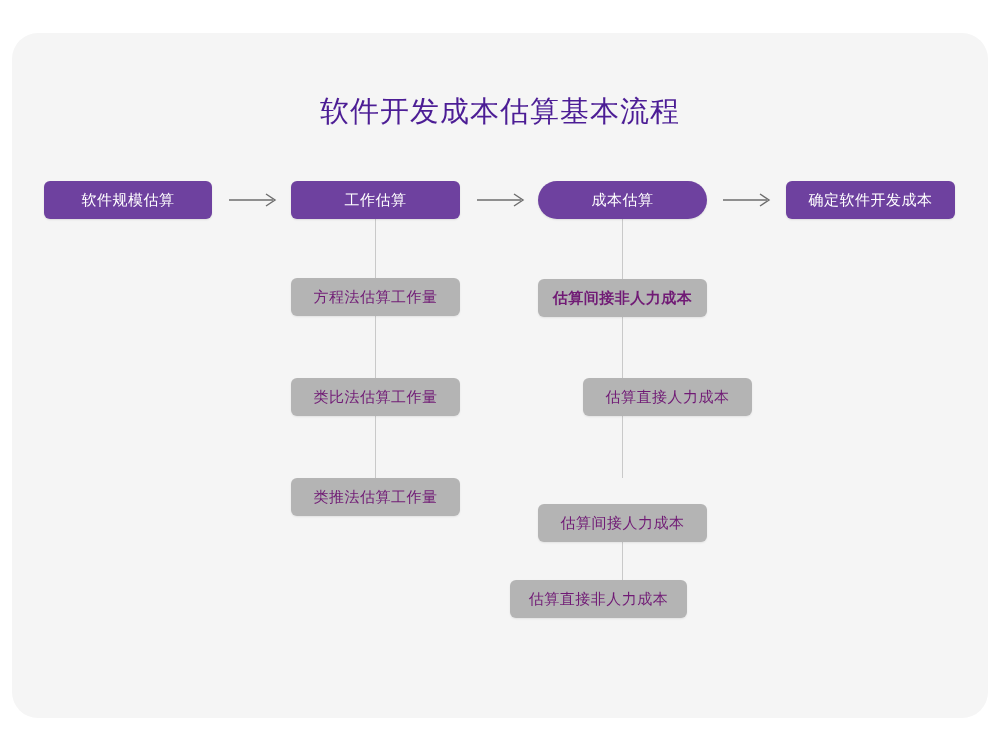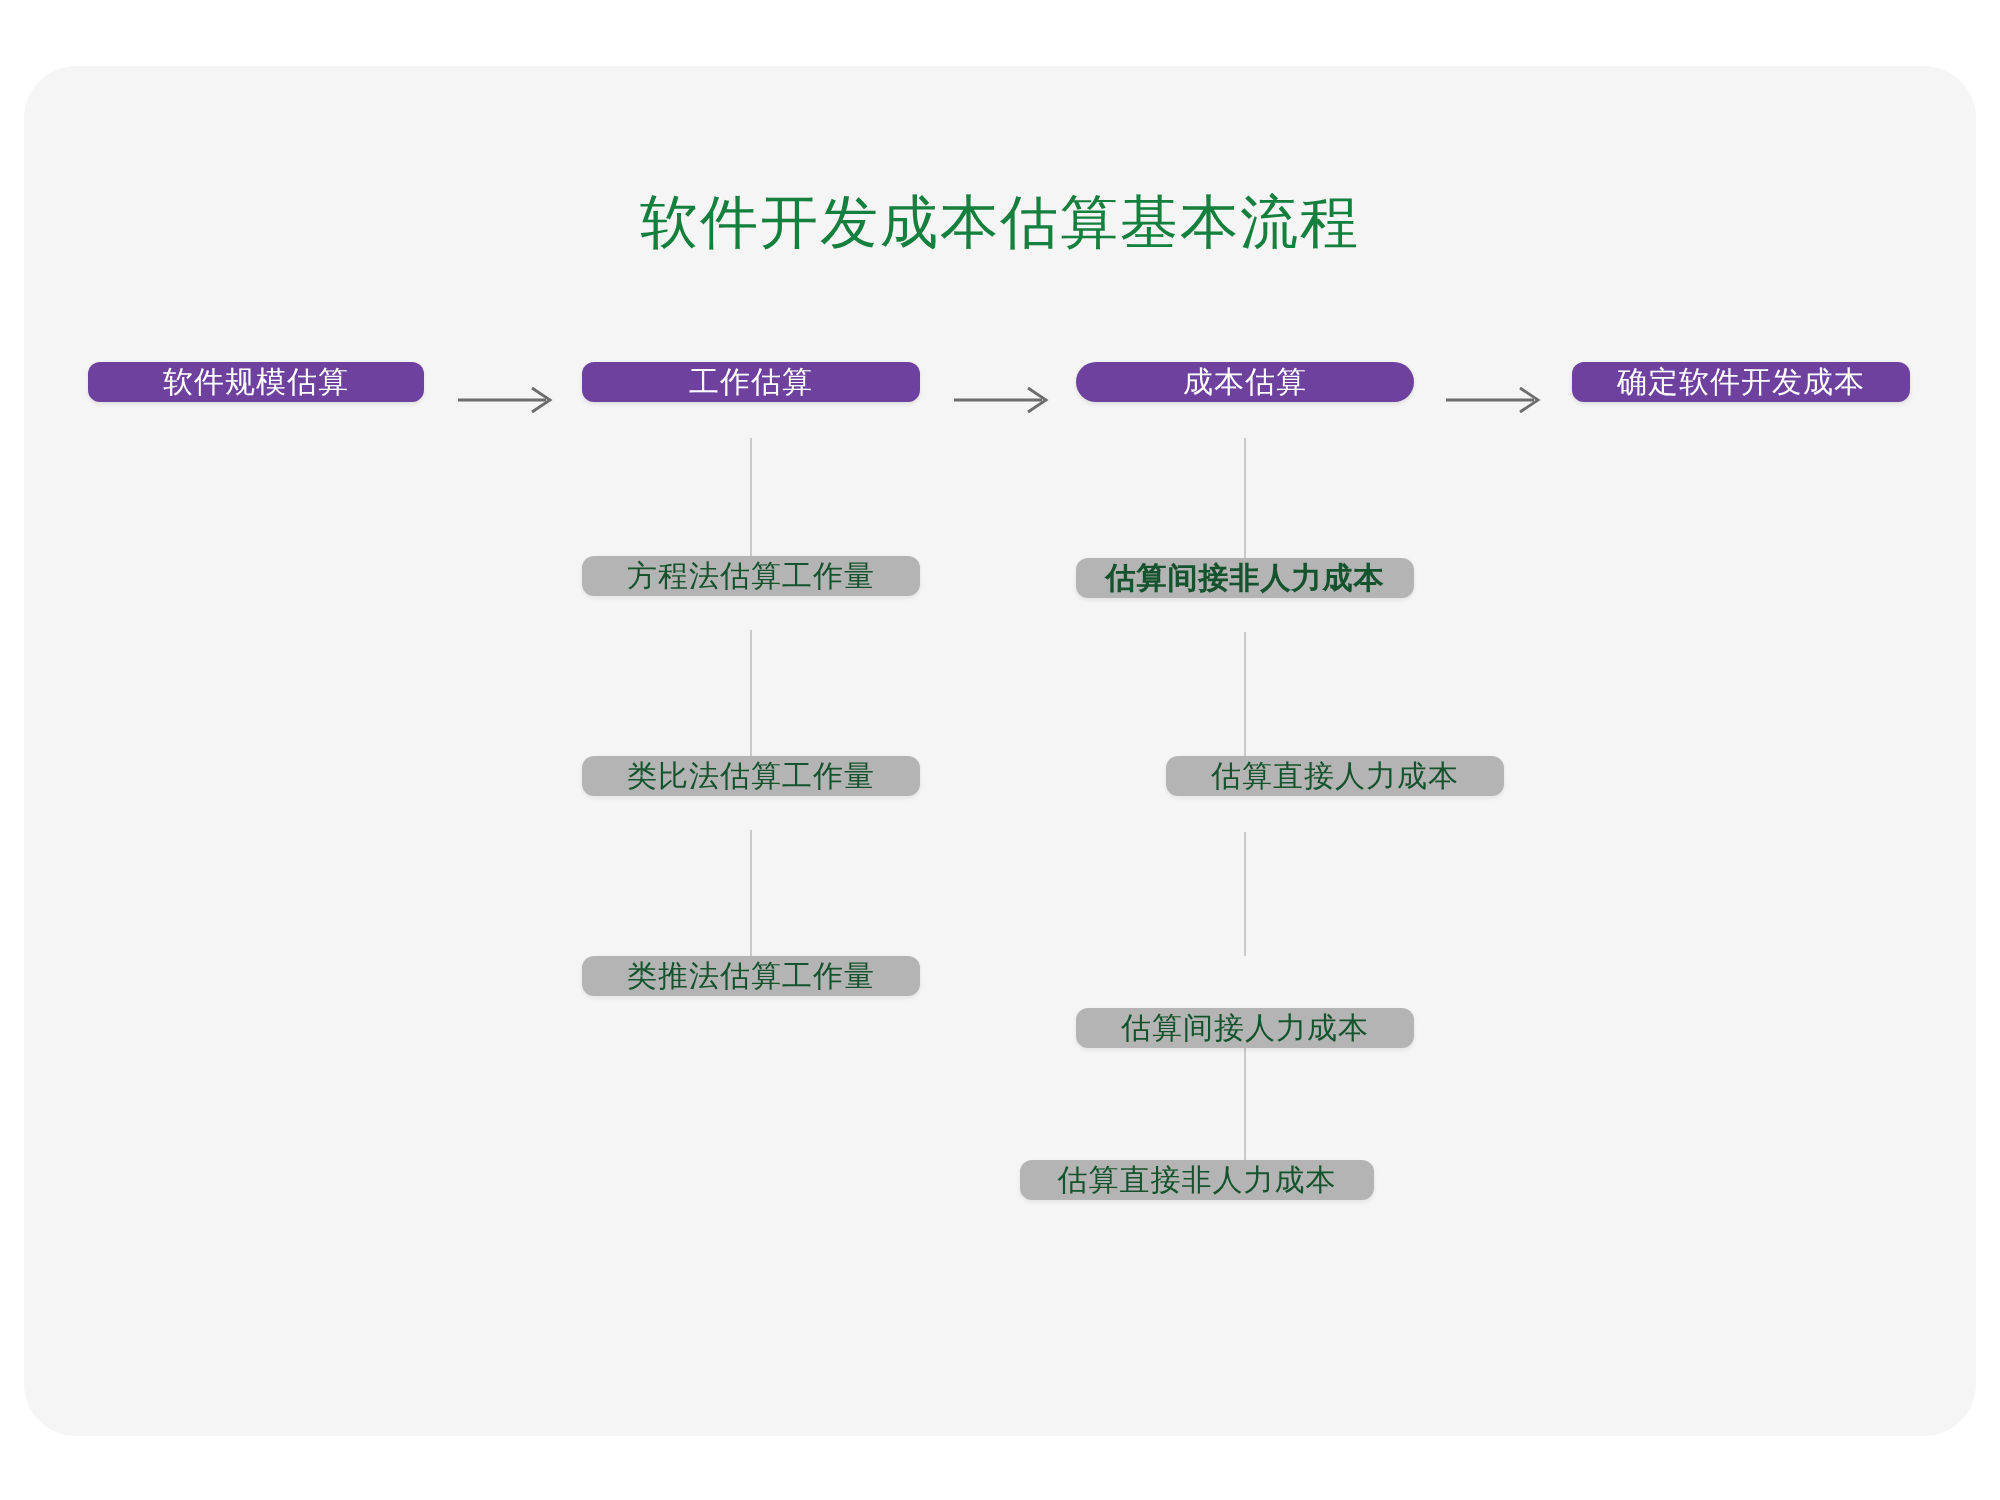--- a/index.html
+++ b/index.html
@@ -24,46 +24,46 @@
 
   
   .diagram-title {
     position: absolute;
     left: 0;
     top: 92px;
     width: 1000px;
     text-align: center;
     font-size: 29px;
     font-weight: 400;
-    color: #15803d;
+    color: #4c1d95;
     letter-spacing: 1px;
     white-space: nowrap;
   }
 
   .node {
     position: absolute;
-    height: 20px;
+    height: 38px;
     border-radius: 6px;
     display: flex;
     align-items: center;
     justify-content: center;
     font-size: 15px;
     color: #ffffff;
     white-space: nowrap;
     letter-spacing: 0.5px;
   }
 
   .node.primary {
     background: #6e419f;
     box-shadow: 0 1px 2px rgba(0,0,0,0.10);
   }
 
   .node.secondary {
     background: #b4b4b4;
-    color: #14532d;
+    color: #701a75;
     box-shadow: 0 1px 2px rgba(0,0,0,0.08);
   }
 
   
   .vline {
     position: absolute;
     width: 1px;
     background: #c9c9c9;
   }
 

